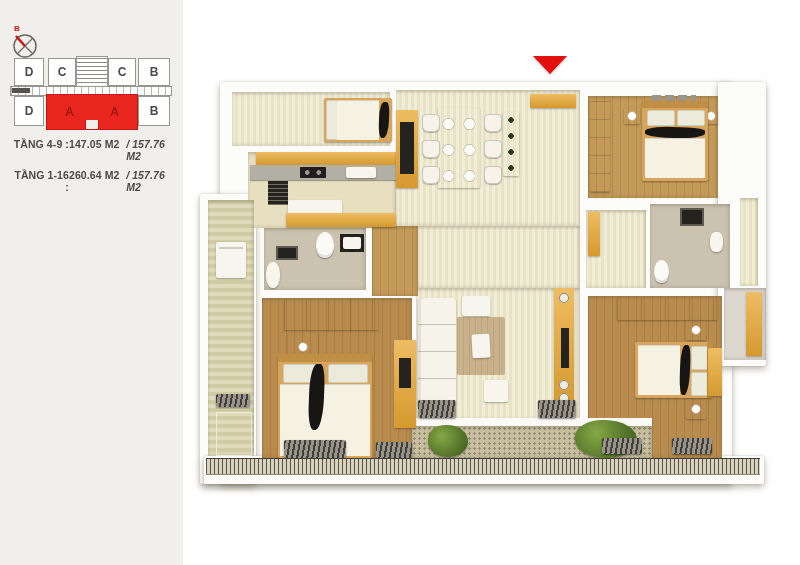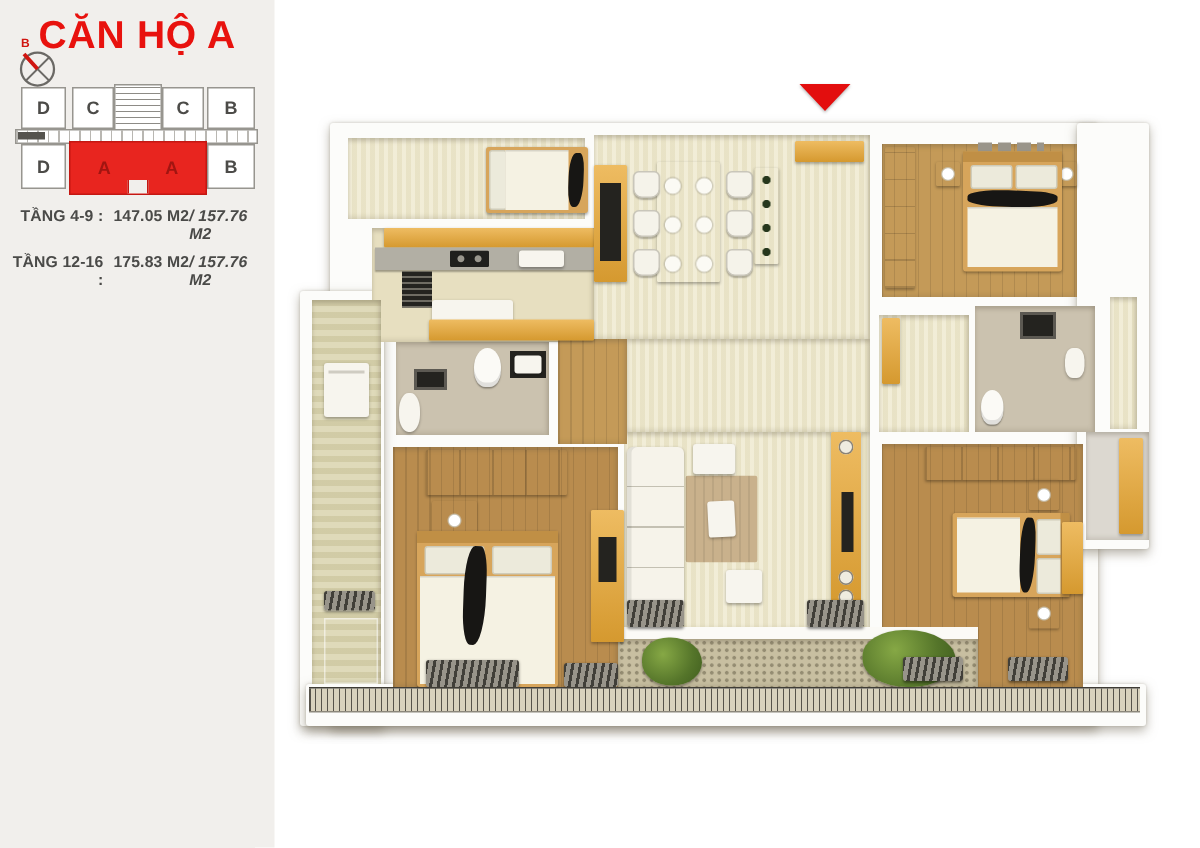--- a/index.html
+++ b/index.html
@@ -20,21 +20,21 @@
   .corr-cap{position:absolute;background:#55534e;}
   .redblk{position:absolute;background:#e8251f;border:1px solid #c41712;display:flex;}
   .redblk span{flex:1;display:flex;align-items:center;justify-content:center;
     color:#a11511;font-size:12px;font-weight:bold;}
   .notch{position:absolute;left:50%;bottom:0;width:12px;height:9px;background:#f1efec;
     transform:translateX(-50%);border-left:1px solid #c41712;border-right:1px solid #c41712;}
   .areas{position:absolute;left:8px;top:138px;width:172px;}
   .aline{display:flex;align-items:baseline;color:#4a4a48;font-size:10.5px;font-weight:700;
     margin-bottom:7px;letter-spacing:.1px;}
   .aline .lb{width:64px;text-align:right;}
-  .aline .ar{width:60px;text-align:right;}
+  .aline .ar{width:60px;}
   .aline .tt{font-style:italic;}
   
   .plan{position:absolute;left:200px;top:82px;width:568px;height:414px;}
   .slab{position:absolute;background:#fcfcfa;border-radius:2px;
     box-shadow:0 3px 7px rgba(130,122,105,.55),0 0 2px rgba(150,142,125,.4);}
   .fl{position:absolute;z-index:1;
     box-shadow:inset 0 2px 3px rgba(90,80,60,.28),inset -2px -2px 3px rgba(90,80,60,.12);}
   .z2{z-index:2}
   .m-cream{background:#ede7ca;background-image:repeating-linear-gradient(90deg,rgba(255,255,255,.25) 0 3px,rgba(0,0,0,.02) 3px 6px);}
   .m-cream2{background:#e7dfc0;}
@@ -79,21 +79,20 @@
   .rug{position:absolute;z-index:2;background:#c9b18c;border-radius:2px;
     background-image:repeating-linear-gradient(90deg,rgba(0,0,0,.07) 0 1px,transparent 1px 6px);}
   .arrow{position:absolute;left:533px;top:56px;width:0;height:0;z-index:9;
     border-left:17px solid transparent;border-right:17px solid transparent;border-top:18px solid #e30e0e;
     filter:drop-shadow(0 1px 1px rgba(0,0,0,.3));}
 </style>
 </head>
 <body>
 
 <div class="panel">
-  <div class="title">CĂN HỘ A</div>
 
   <div class="compass">
     <span class="n">B</span>
     <svg width="34" height="36">
       <circle cx="17" cy="20" r="11" fill="none" stroke="#6b6965" stroke-width="1.5"></circle>
       <line x1="9" y1="12" x2="25" y2="28" stroke="#6b6965" stroke-width="1.2"></line>
       <line x1="25" y1="12" x2="9" y2="28" stroke="#6b6965" stroke-width="1.2"></line>
       <line x1="8" y1="10" x2="17" y2="20" stroke="#d01510" stroke-width="2.6"></line>
     </svg>
   </div>
@@ -127,22 +126,22 @@
       </div>
   </div>
 
   <div class="areas">
     <div class="aline">
       <span class="lb">TẦNG 4-9 :</span>
       <span class="ar">147.05 M2</span>
       <span class="tt">/ 157.76 M2</span>
     </div>
     <div class="aline">
-      <span class="lb">TẦNG 12-16 :</span>
-      <span class="ar">175.83 M2</span>
+      <span class="lb">TẦNG 1-16 :</span>
+      <span class="ar">260.64 M2</span>
       <span class="tt">/ 157.76 M2</span>
     </div>
   </div>
 </div>
 
 <div class="arrow"></div>
 
 <div class="plan">
 
   <div class="slab" style="left:20px;top:0;width:512px;height:402px"></div>

